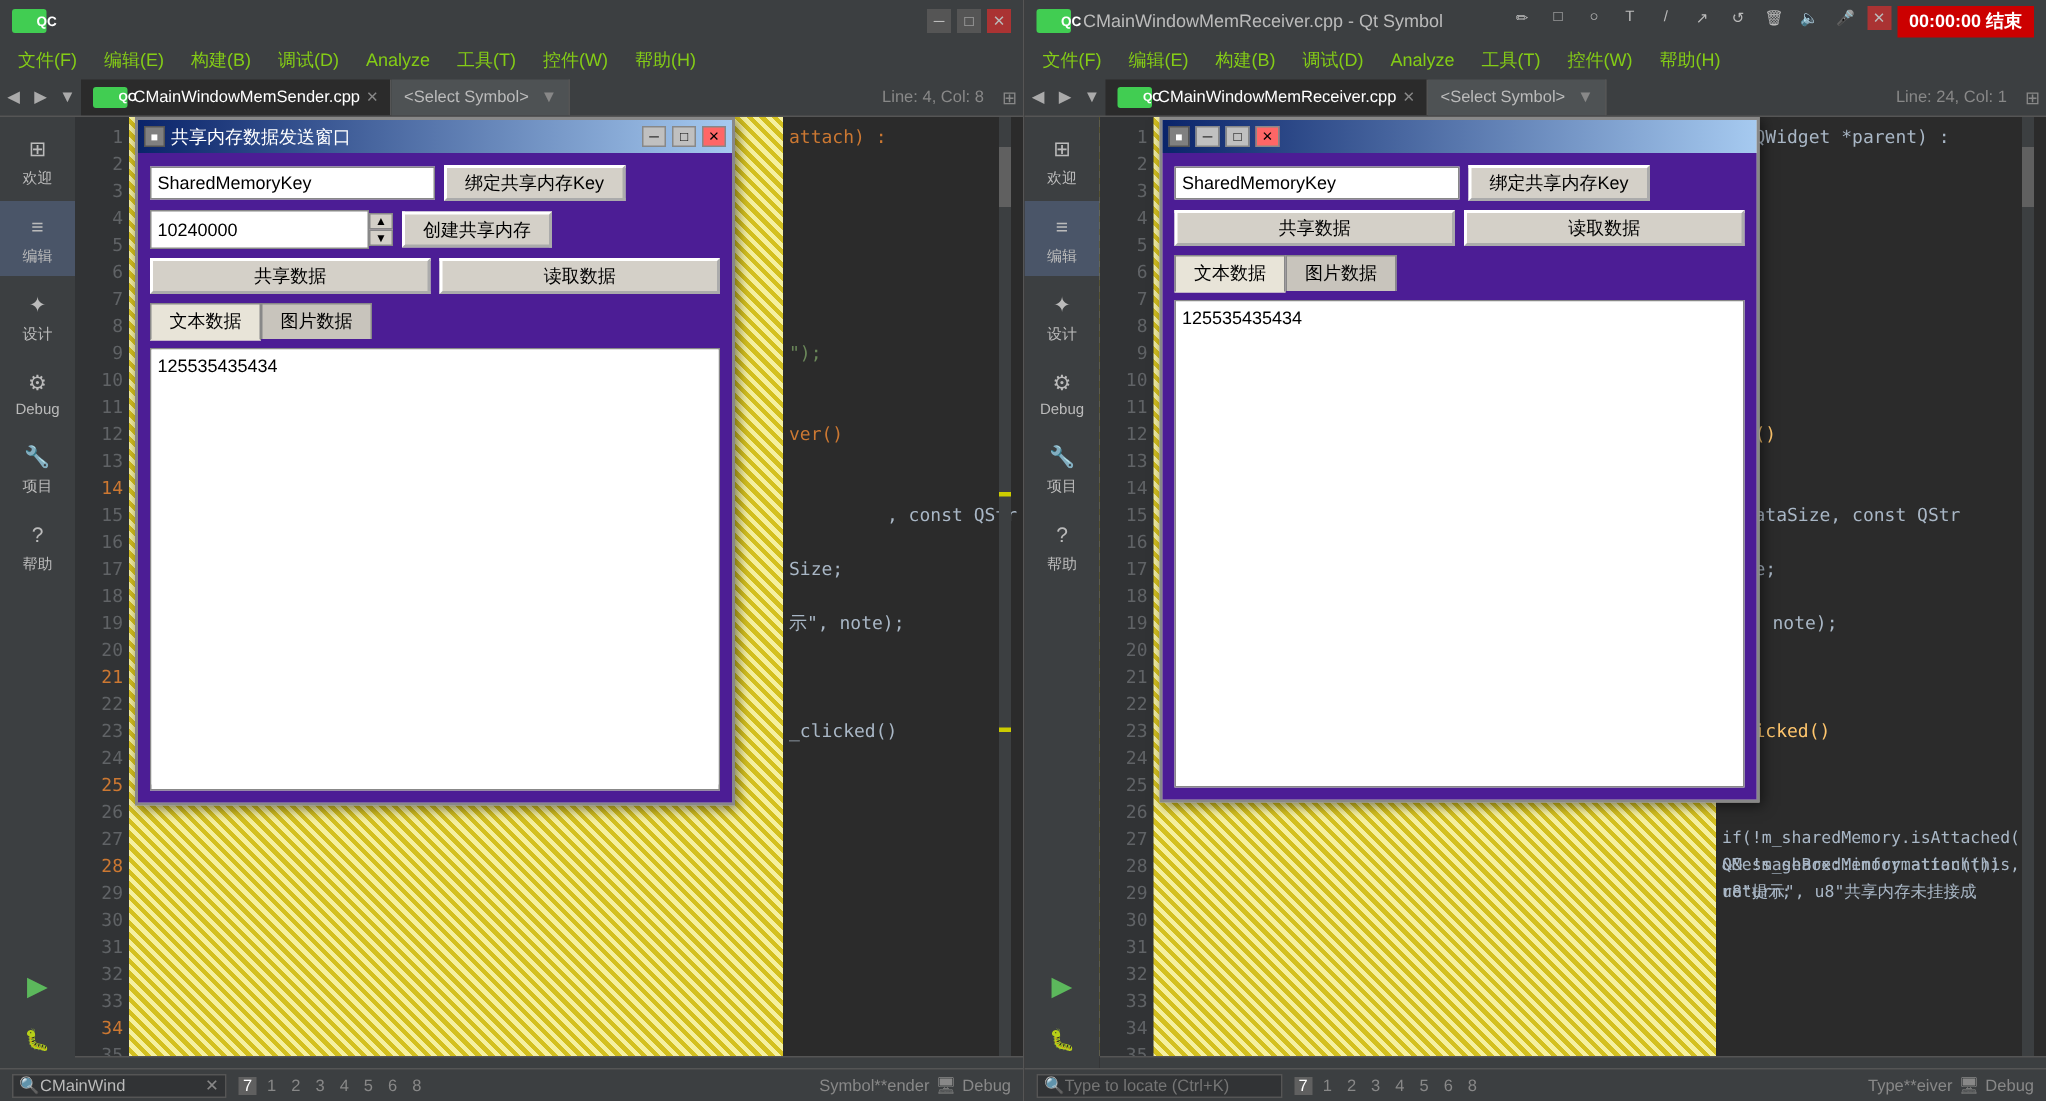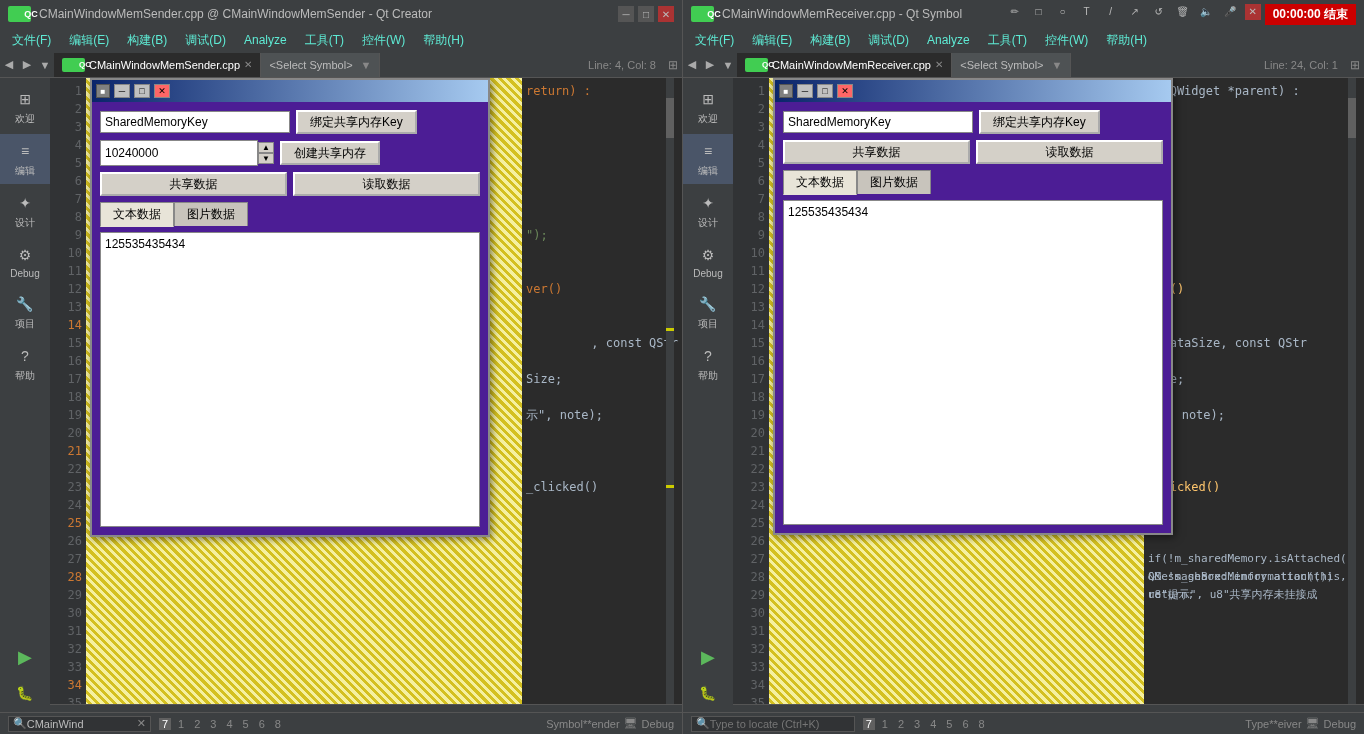--- a/index.html
+++ b/index.html
@@ -64,21 +64,21 @@
     .menu-bar {
       background: #3c3f41;
       display: flex;
       align-items: center;
       height: 24px;
       padding: 0 4px;
       gap: 2px;
       flex-shrink: 0;
     }
     .menu-item {
-      color: #5eead4;
+      color: #84cc16;
       padding: 2px 8px;
       font-size: 12px;
       cursor: pointer;
       border-radius: 2px;
       text-align: center;
     }
 
     
     .tab-bar {
       background: #3c3f41;
@@ -345,21 +345,20 @@
   </style>
 </head>
 <body>
 
 <div style="display:flex; flex-direction:row; width:1364px; height:734px; overflow:hidden;">
 
   <div class="ide-pane" style="width:682px;">
 
     <div class="title-bar">
       <div class="qt-logo">QC</div>
-      <span class="title-bar-text">CMainWindowMemSender.cpp @ CMainWindowMemSender - Qt Creator</span>
       <div class="title-bar-controls">
         <button class="title-btn">─</button>
         <button class="title-btn">□</button>
         <button class="title-btn close">✕</button>
       </div>
     </div>
 
     <div class="menu-bar">
       <span class="menu-item">文件(F)</span>
       <span class="menu-item">编辑(E)</span>
@@ -424,21 +423,21 @@
             <div class="sidebar-icon">🐛</div>
           </div>
         </div>
       </div>
 
       <div style="position:relative; flex:1; overflow:hidden; display:flex; flex-direction:column;">
 
         <div style="flex:1; background: repeating-linear-gradient(45deg, #f5f0a0, #f5f0a0 3px, #d4c020 3px, #d4c020 6px); position:relative; overflow:hidden;">
 
           <div style="position:absolute; right:0; top:0; bottom:0; width:160px; background:#2b2b2b; font-family:'Consolas',monospace; font-size:12px; color:#a9b7c6; line-height:18px; padding:4px 4px; overflow:hidden;">
-            <div style="height:18px; color:#cc7832;">return) :</div>
+            <div style="height:18px; color:#cc7832;">attach) :</div>
             <div style="height:18px;"></div>
             <div style="height:18px;"></div>
             <div style="height:18px;"></div>
             <div style="height:18px;"></div>
             <div style="height:18px;"></div>
             <div style="height:18px;"></div>
             <div style="height:18px;"></div>
             <div style="height:18px; color:#6a8759;">");</div>
             <div style="height:18px;"></div>
             <div style="height:18px;"></div>
@@ -491,34 +490,35 @@
               <div>31</div>
               <div>32</div>
             <div>33</div>
               <div style="color:#cc7832;">34</div>
               <div>35</div>
           </div>
 
           <div class="qt-dialog" style="left:40px; top:0px; width:400px; z-index:10;">
             <div class="qt-titlebar">
               <div style="width:14px;height:14px;background:#808080;border:1px solid #555;display:flex;align-items:center;justify-content:center;font-size:8px;color:white;">■</div>
+              <span class="qt-titlebar-text">共享内存数据发送窗口</span>
               <button class="qt-titlebar-btn">─</button>
               <button class="qt-titlebar-btn">□</button>
               <button class="qt-titlebar-btn close-btn">✕</button>
             </div>
             <div class="qt-body">
 
               <div class="qt-row">
                 <input class="qt-input" style="width: 190px;" value="SharedMemoryKey">
                 <button class="qt-btn">绑定共享内存Key</button>
               </div>
 
               <div class="qt-row">
                 <div class="qt-spinbox">
-                  <input value="10240000" style="background: white; border: 1px solid rgb(136, 136, 136); height: 22px; padding: 12px 4px; font-size: 12px; width: 158px;">
+                  <input value="10240000" style="background: white; border: 1px solid rgb(136, 136, 136); height: 22px; padding: 12px 4px; font-size: 12px; width: 146px;">
                   <div style="display:flex;flex-direction:column;">
                     <button class="qt-spinbox-btn">▲</button>
                     <button class="qt-spinbox-btn">▼</button>
                   </div>
                 </div>
                 <button class="qt-btn">创建共享内存</button>
               </div>
 
               <div class="qt-row">
                 <button class="qt-btn" style="flex:1;">共享数据</button>

